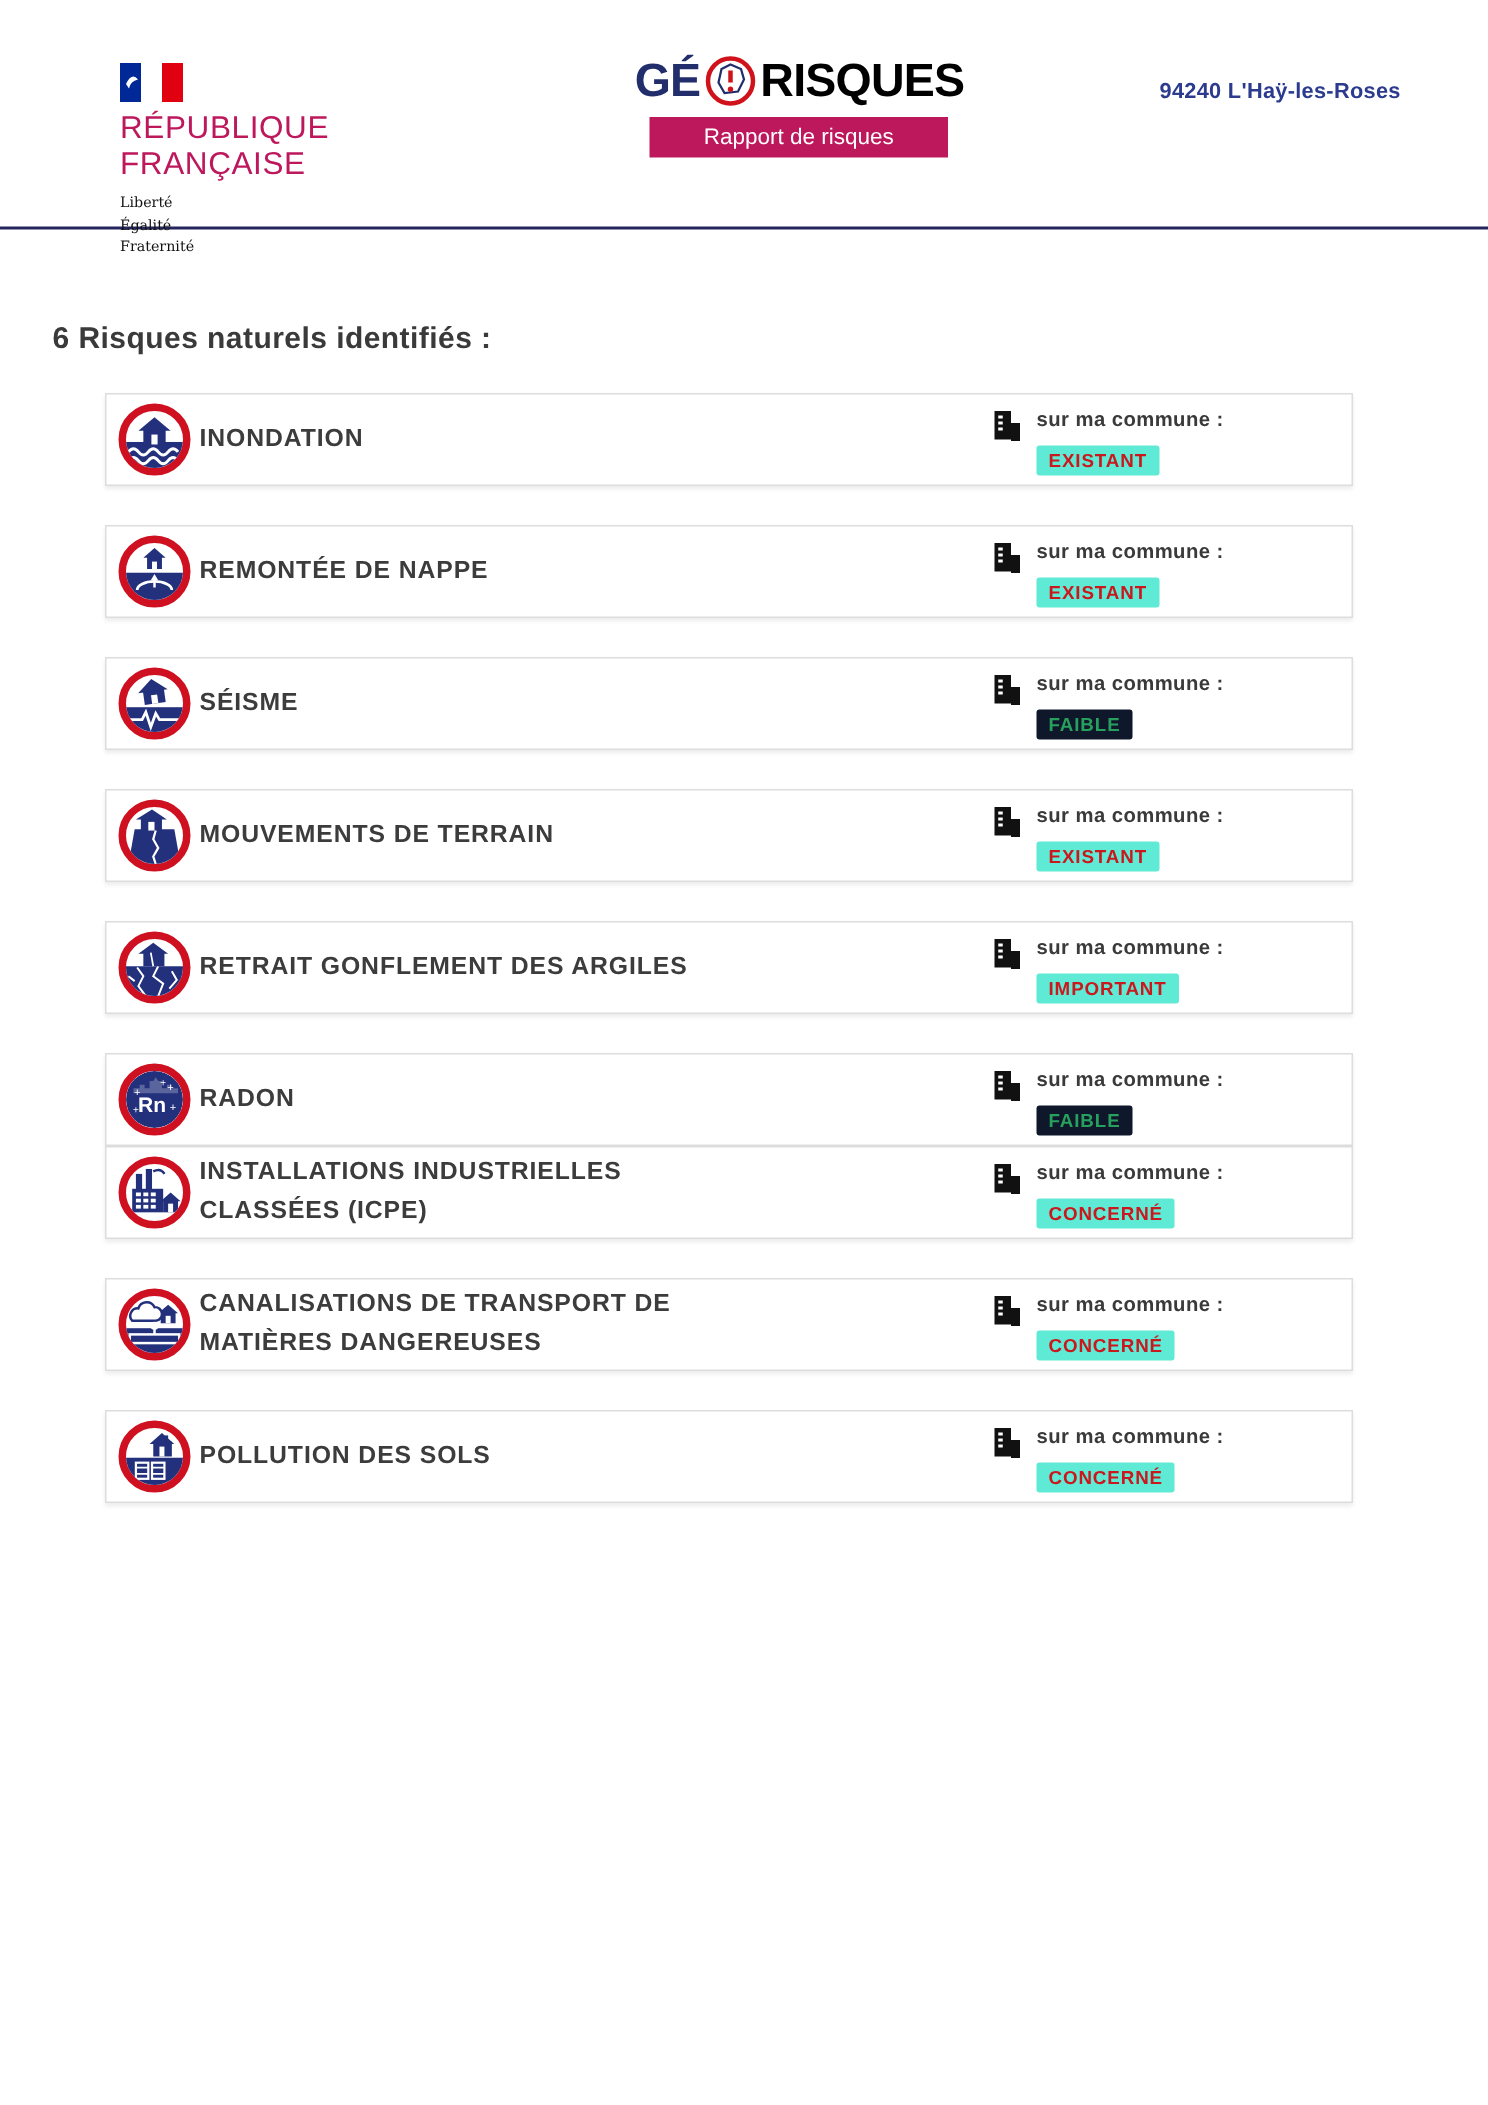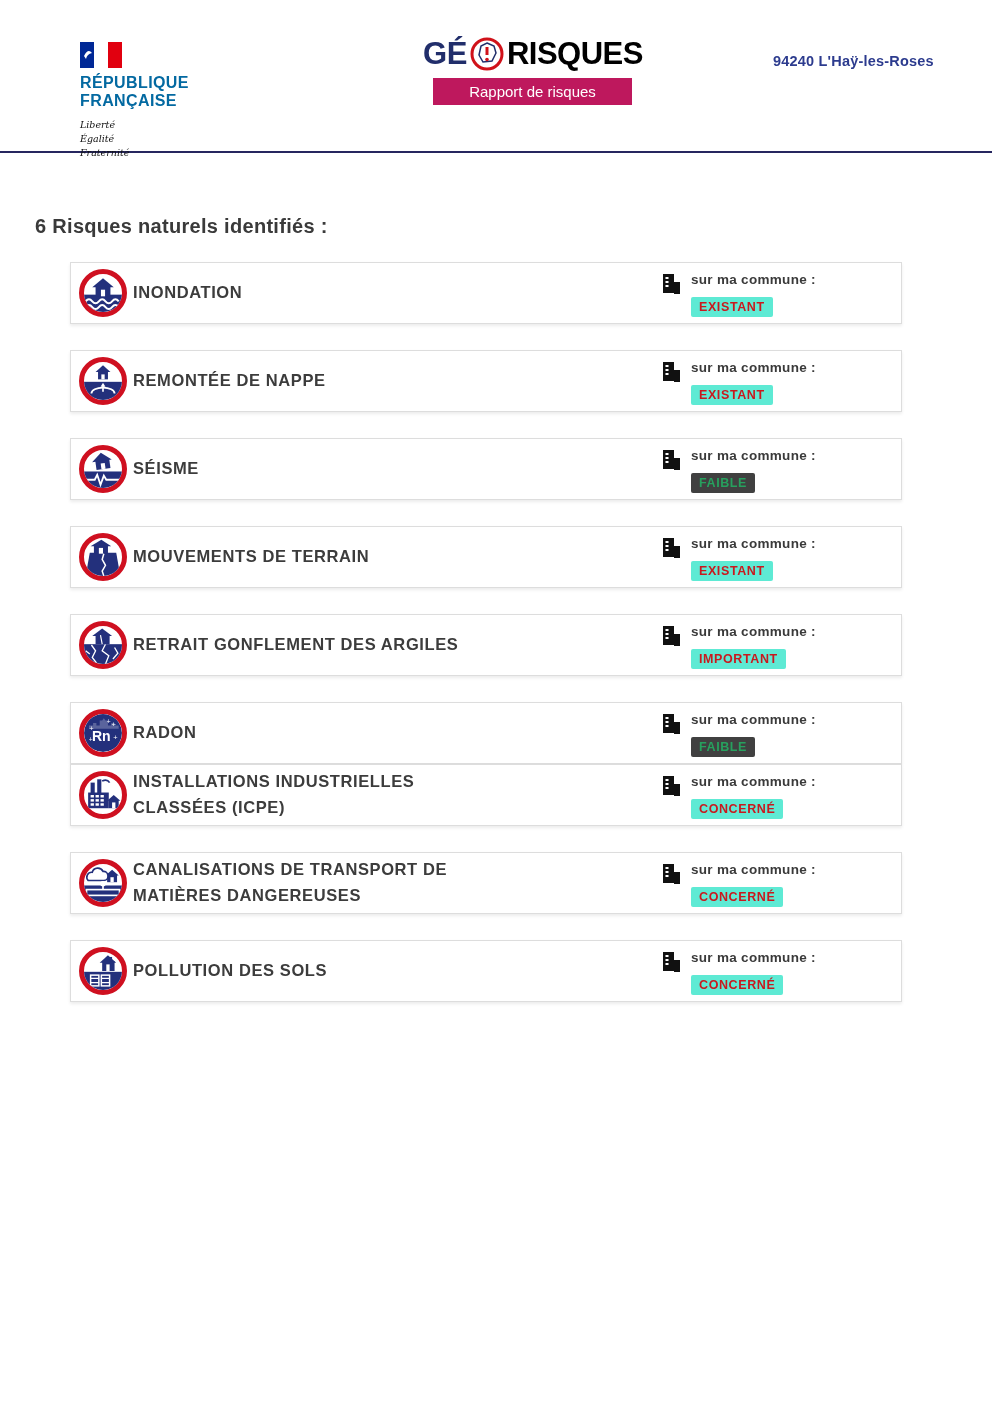--- a/index.html
+++ b/index.html
@@ -4,22 +4,22 @@
 <style>
   * { margin:0; padding:0; box-sizing:border-box; }
   html,body { background:#fff; }
   body { font-family:"Liberation Sans", sans-serif; }
   .page { position:relative; width:992px; height:1403px; background:#fff; overflow:hidden; }
 
   
   header { position:relative; height:153px; border-bottom:2px solid #26265f; }
   .rf-block { position:absolute; left:80px; top:42px; }
   .flag { display:block; margin-bottom:6px; }
-  .rf-name { font-size:16px; font-weight:700; color:#0369a1; letter-spacing:.4px; line-height:1.15; }
-  .motto { margin-top:7px; font-family:"DejaVu Serif", serif; font-style:italic; font-size:9.5px; color:#111; line-height:1.5; }
+  .rf-name { font-size:21px; font-weight:400; color:#be185d; letter-spacing:.4px; line-height:1.15; }
+  .motto { margin-top:7px; font-family:"DejaVu Serif", serif; font-size:9.5px; color:#111; line-height:1.5; }
   .geo-block { position:absolute; left:433px; top:36px; width:200px; text-align:center; }
   .geo-line { display:flex; align-items:flex-end; justify-content:center; gap:2px; }
   .geo-ge { font-size:31px; font-weight:800; color:#212e6b; letter-spacing:-.5px; }
   .geo-risques { font-size:31px; font-weight:800; color:#000000; letter-spacing:-.5px; }
   .geo-icon { display:inline-flex; width:36px; height:36px; }
   .geo-banner { margin-top:6px; width:199px; height:27px; line-height:27px; background:#be185d; color:#fff; font-size:15px; text-align:center; }
   .commune { position:absolute; left:773px; top:53px; font-size:14.5px; font-weight:bold; color:#2c3b8e; letter-spacing:.2px; }
 
   
   main { padding-left:35px; }
@@ -36,21 +36,21 @@
   .card-title { margin-left:6px; max-width:340px; font-size:16.5px; font-weight:bold; color:#3c3c3c;
                 letter-spacing:.6px; line-height:1.55; }
 
   .commune-block { margin-left:auto; flex:0 0 230px; display:flex; align-items:flex-start; gap:9px; padding-top:2px; }
   .bld-icon { flex:0 0 auto; width:21px; height:22px; margin-top:1px; }
   .cb-col { display:flex; flex-direction:column; align-items:flex-start; }
   .cb-label { font-size:13.5px; font-weight:bold; color:#3a3a3a; letter-spacing:.3px; }
   .badge { display:inline-block; margin-top:10px; font-size:12.5px; font-weight:bold; letter-spacing:.6px;
            padding:3px 8px; border-radius:2px; }
   .badge[data-status="red"]   { color:#c9191e; background:#5eead4; }
-  .badge[data-status="green"] { color:#27a05e; background:#404040; }
+  .badge[data-status="green"] { color:#27a05e; background:#0f172a; }
 </style>
 </head>
 <body>
 
 <div class="page">
 
   <header>
     <div class="rf-block">
       <svg class="flag" width="42" height="26" viewBox="0 0 42 26">
         <rect x="0" y="0" width="14" height="26" fill="#002896"></rect>

